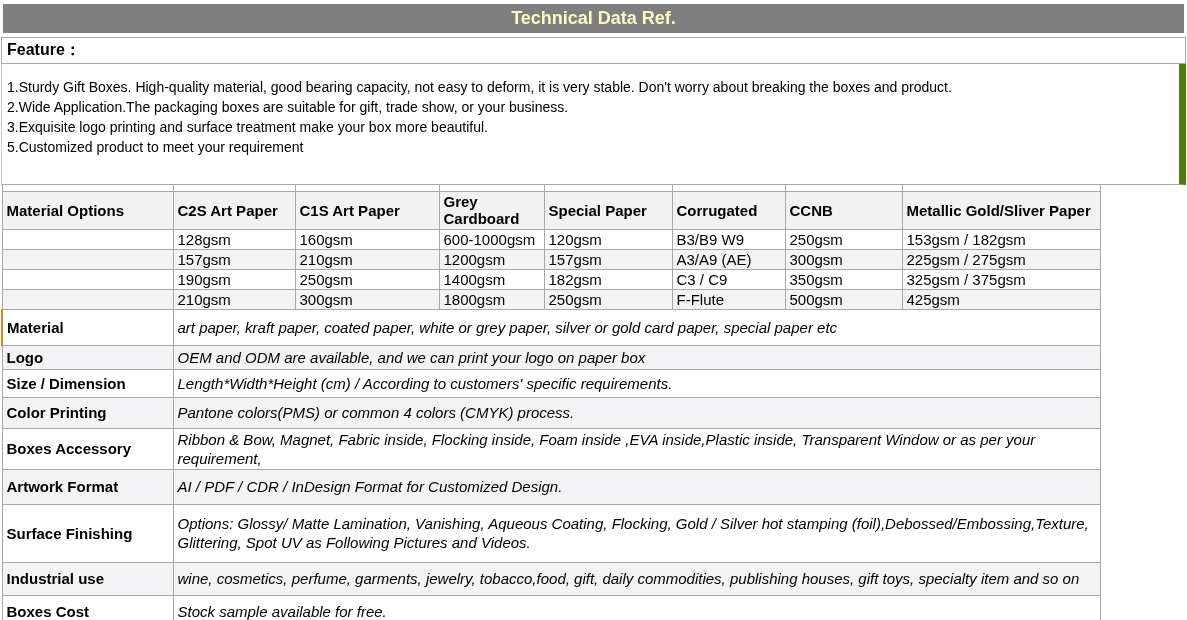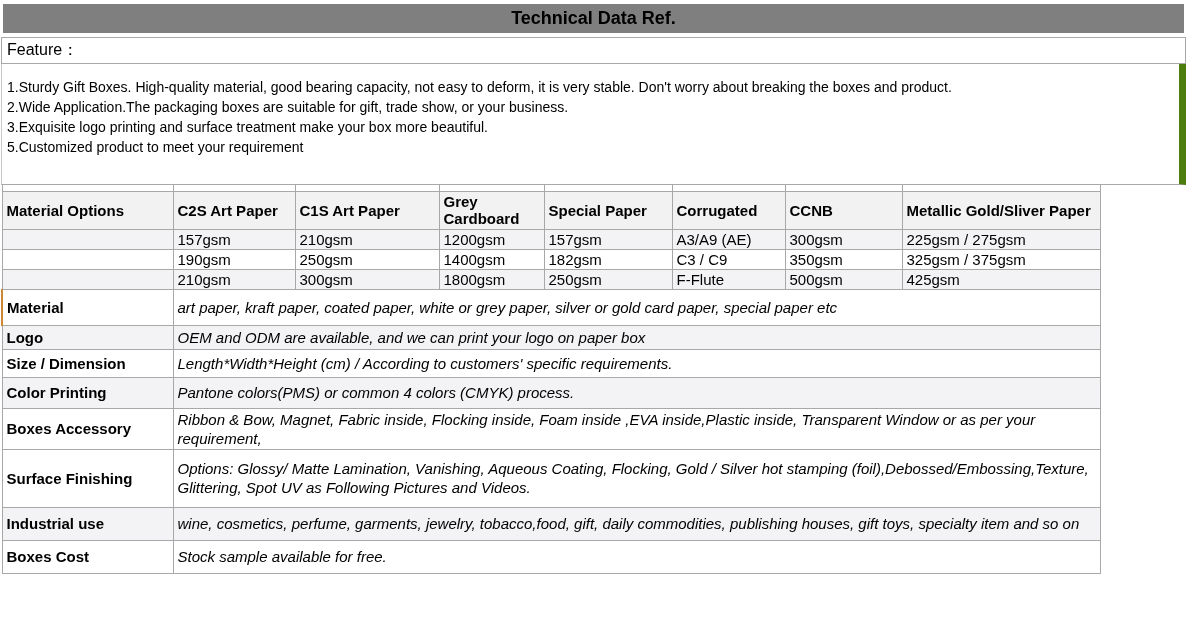--- a/index.html
+++ b/index.html
@@ -11,32 +11,32 @@
   }
   
   .title-band {
     margin: 4px 3px 0 3px;
     height: 29px;
     background: #7f7f7f;
     text-align: center;
     line-height: 29px;
     font-size: 18px;
     font-weight: bold;
-    color: #000000;
+    color: #fef9c3;
   }
   
   .feature-head {
     margin: 4px 1px 0 1px;
     height: 27px;
     border: 1px solid #a8a8a8;
     display: flex;
     align-items: center;
     padding-left: 5px;
     font-size: 16px;
-    font-weight: normal;
+    font-weight: bold;
   }
   
   .feature-list {
     margin: 0 1px;
     height: 121px;
     border-left: 1px solid #c9c9c9;
     border-right: 7px solid #4d7c0f;
     border-bottom: 1px solid #a8a8a8;
     padding: 13px 5px 0 5px;
     font-size: 14px;
@@ -104,20 +104,30 @@
   <tr class="head">
     <th>Material Options</th>
     <th>C2S Art Paper</th>
     <th>C1S Art Paper</th>
     <th>Grey Cardboard</th>
     <th>Special Paper</th>
     <th>Corrugated</th>
     <th>CCNB</th>
     <th>Metallic Gold/Sliver Paper</th>
   </tr>
+  <tr class="gsm">
+    <td></td>
+    <td>128gsm</td>
+    <td>160gsm</td>
+    <td>600-1000gsm</td>
+    <td>120gsm</td>
+    <td>B3/B9 W9</td>
+    <td>250gsm</td>
+    <td>153gsm / 182gsm</td>
+  </tr>
   <tr class="gsm shaded">
     <td></td>
     <td>157gsm</td>
     <td>210gsm</td>
     <td>1200gsm</td>
     <td>157gsm</td>
     <td>A3/A9 (AE)</td>
     <td>300gsm</td>
     <td>225gsm / 275gsm</td>
   </tr>
@@ -155,20 +165,24 @@
     <td class="spec-value" colspan="7">Length*Width*Height (cm) / According to customers' specific requirements.</td>
   </tr>
   <tr class="shaded" style="height:31px">
     <td class="spec-label">Color Printing</td>
     <td class="spec-value" colspan="7">Pantone colors(PMS) or common 4 colors (CMYK) process.</td>
   </tr>
   <tr style="height:29px">
     <td class="spec-label">Boxes Accessory</td>
     <td class="spec-value" colspan="7">Ribbon &amp; Bow, Magnet, Fabric inside, Flocking inside, Foam inside ,EVA inside,Plastic inside, Transparent Window or as per your requirement,</td>
   </tr>
+  <tr class="shaded" style="height:35px">
+    <td class="spec-label">Artwork Format</td>
+    <td class="spec-value" colspan="7">AI / PDF / CDR / InDesign Format for Customized Design.</td>
+  </tr>
   <tr style="height:58px">
     <td class="spec-label">Surface Finishing</td>
     <td class="spec-value" colspan="7">Options: Glossy/ Matte Lamination, Vanishing, Aqueous Coating, Flocking, Gold / Silver hot stamping (foil),Debossed/Embossing,Texture, Glittering, Spot UV as Following Pictures and Videos.</td>
   </tr>
   <tr class="shaded" style="height:33px">
     <td class="spec-label">Industrial use</td>
     <td class="spec-value" colspan="7">wine, cosmetics, perfume, garments, jewelry, tobacco,food, gift, daily commodities, publishing houses, gift toys, specialty item and so on</td>
   </tr>
   <tr style="height:33px">
     <td class="spec-label">Boxes Cost</td>

